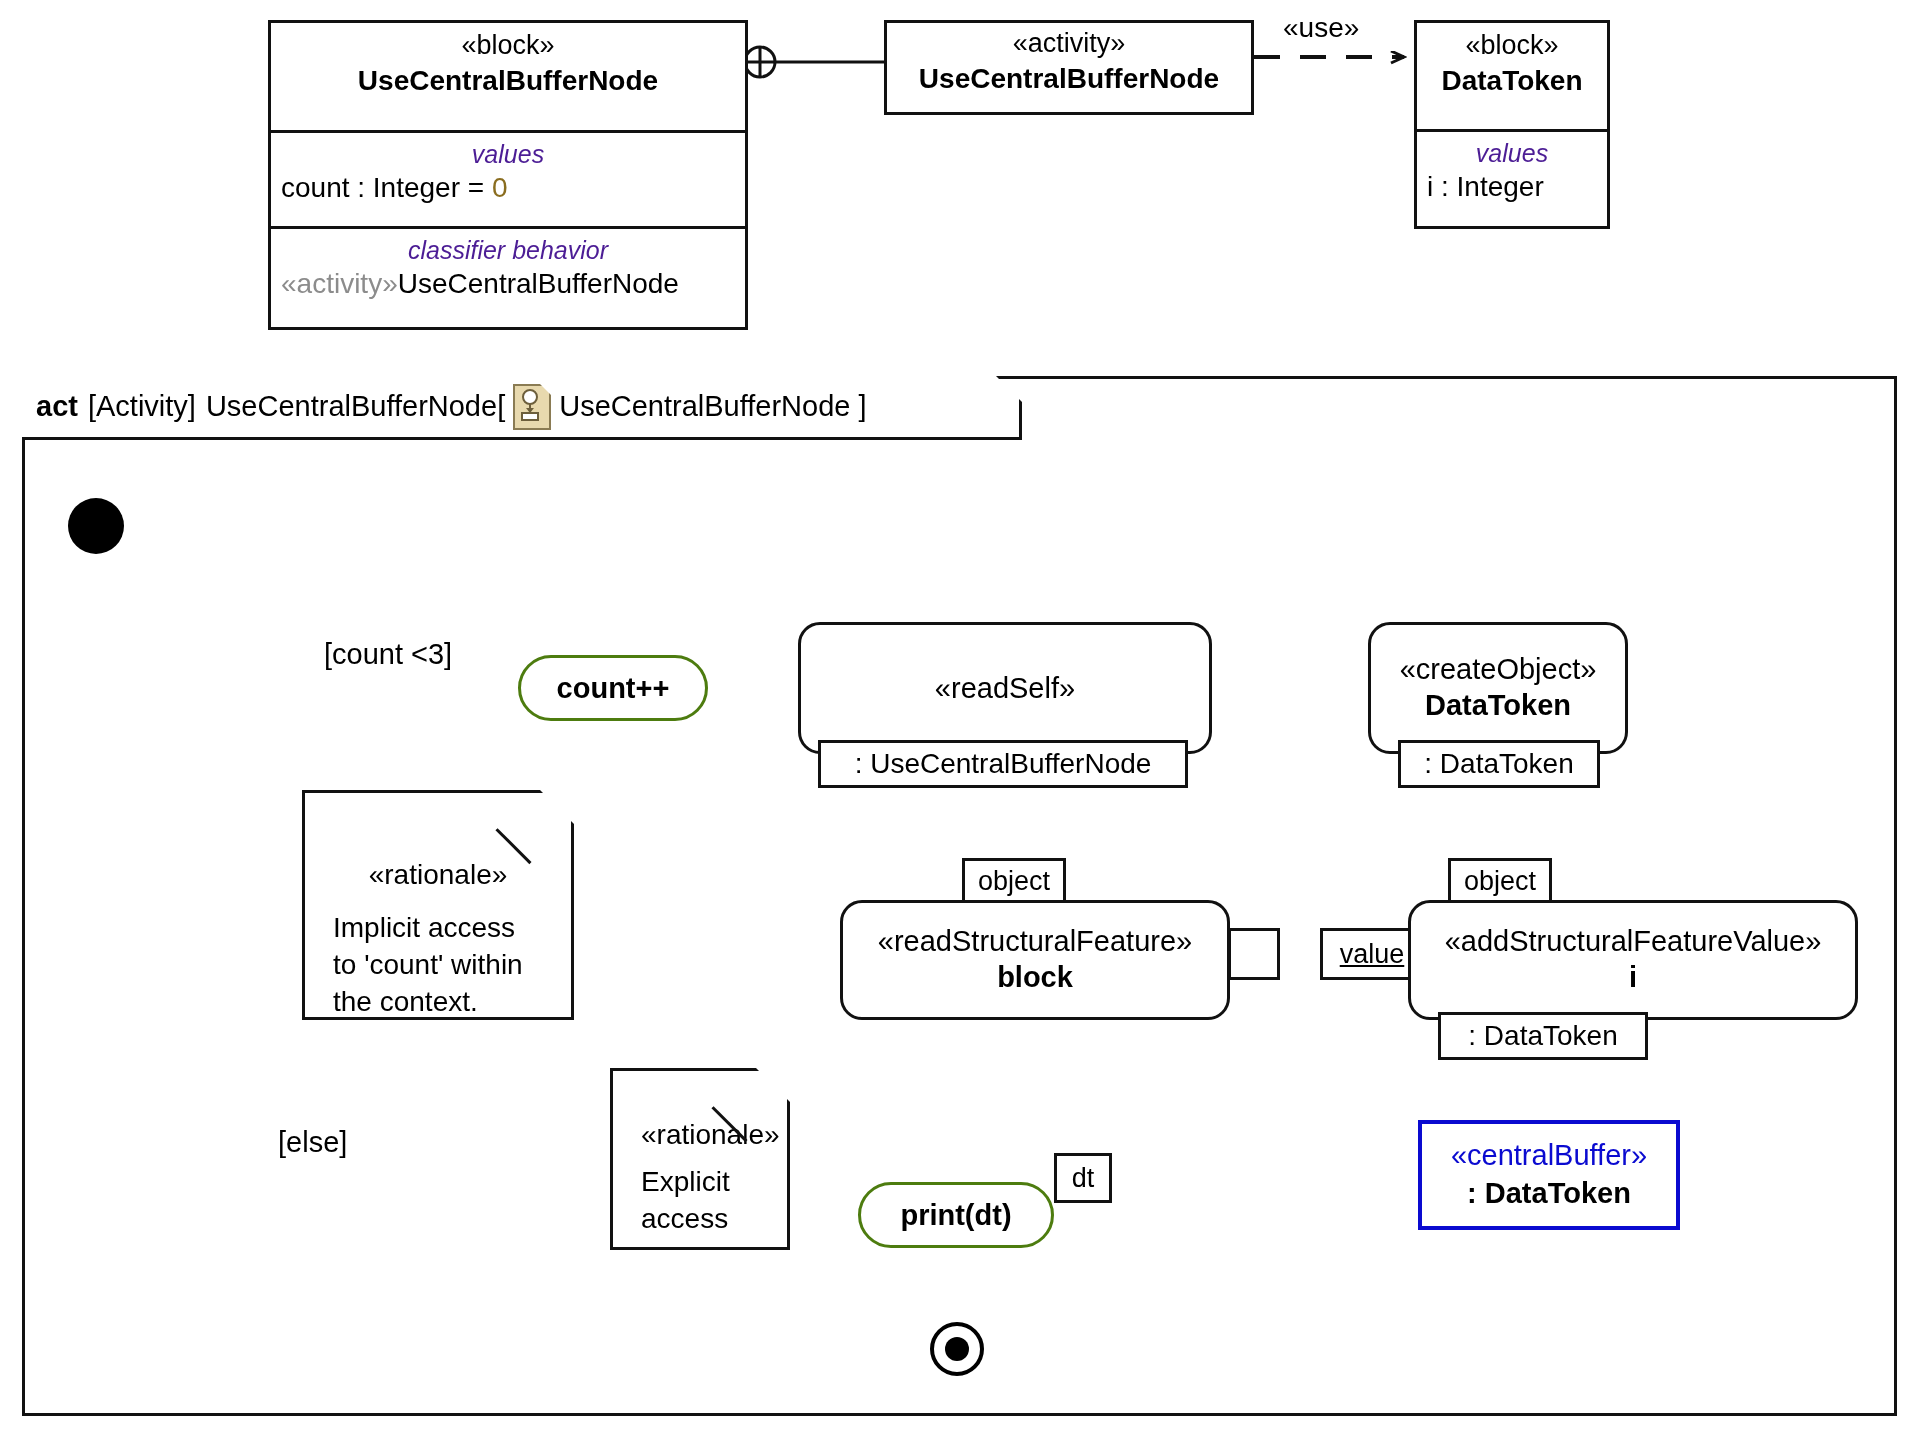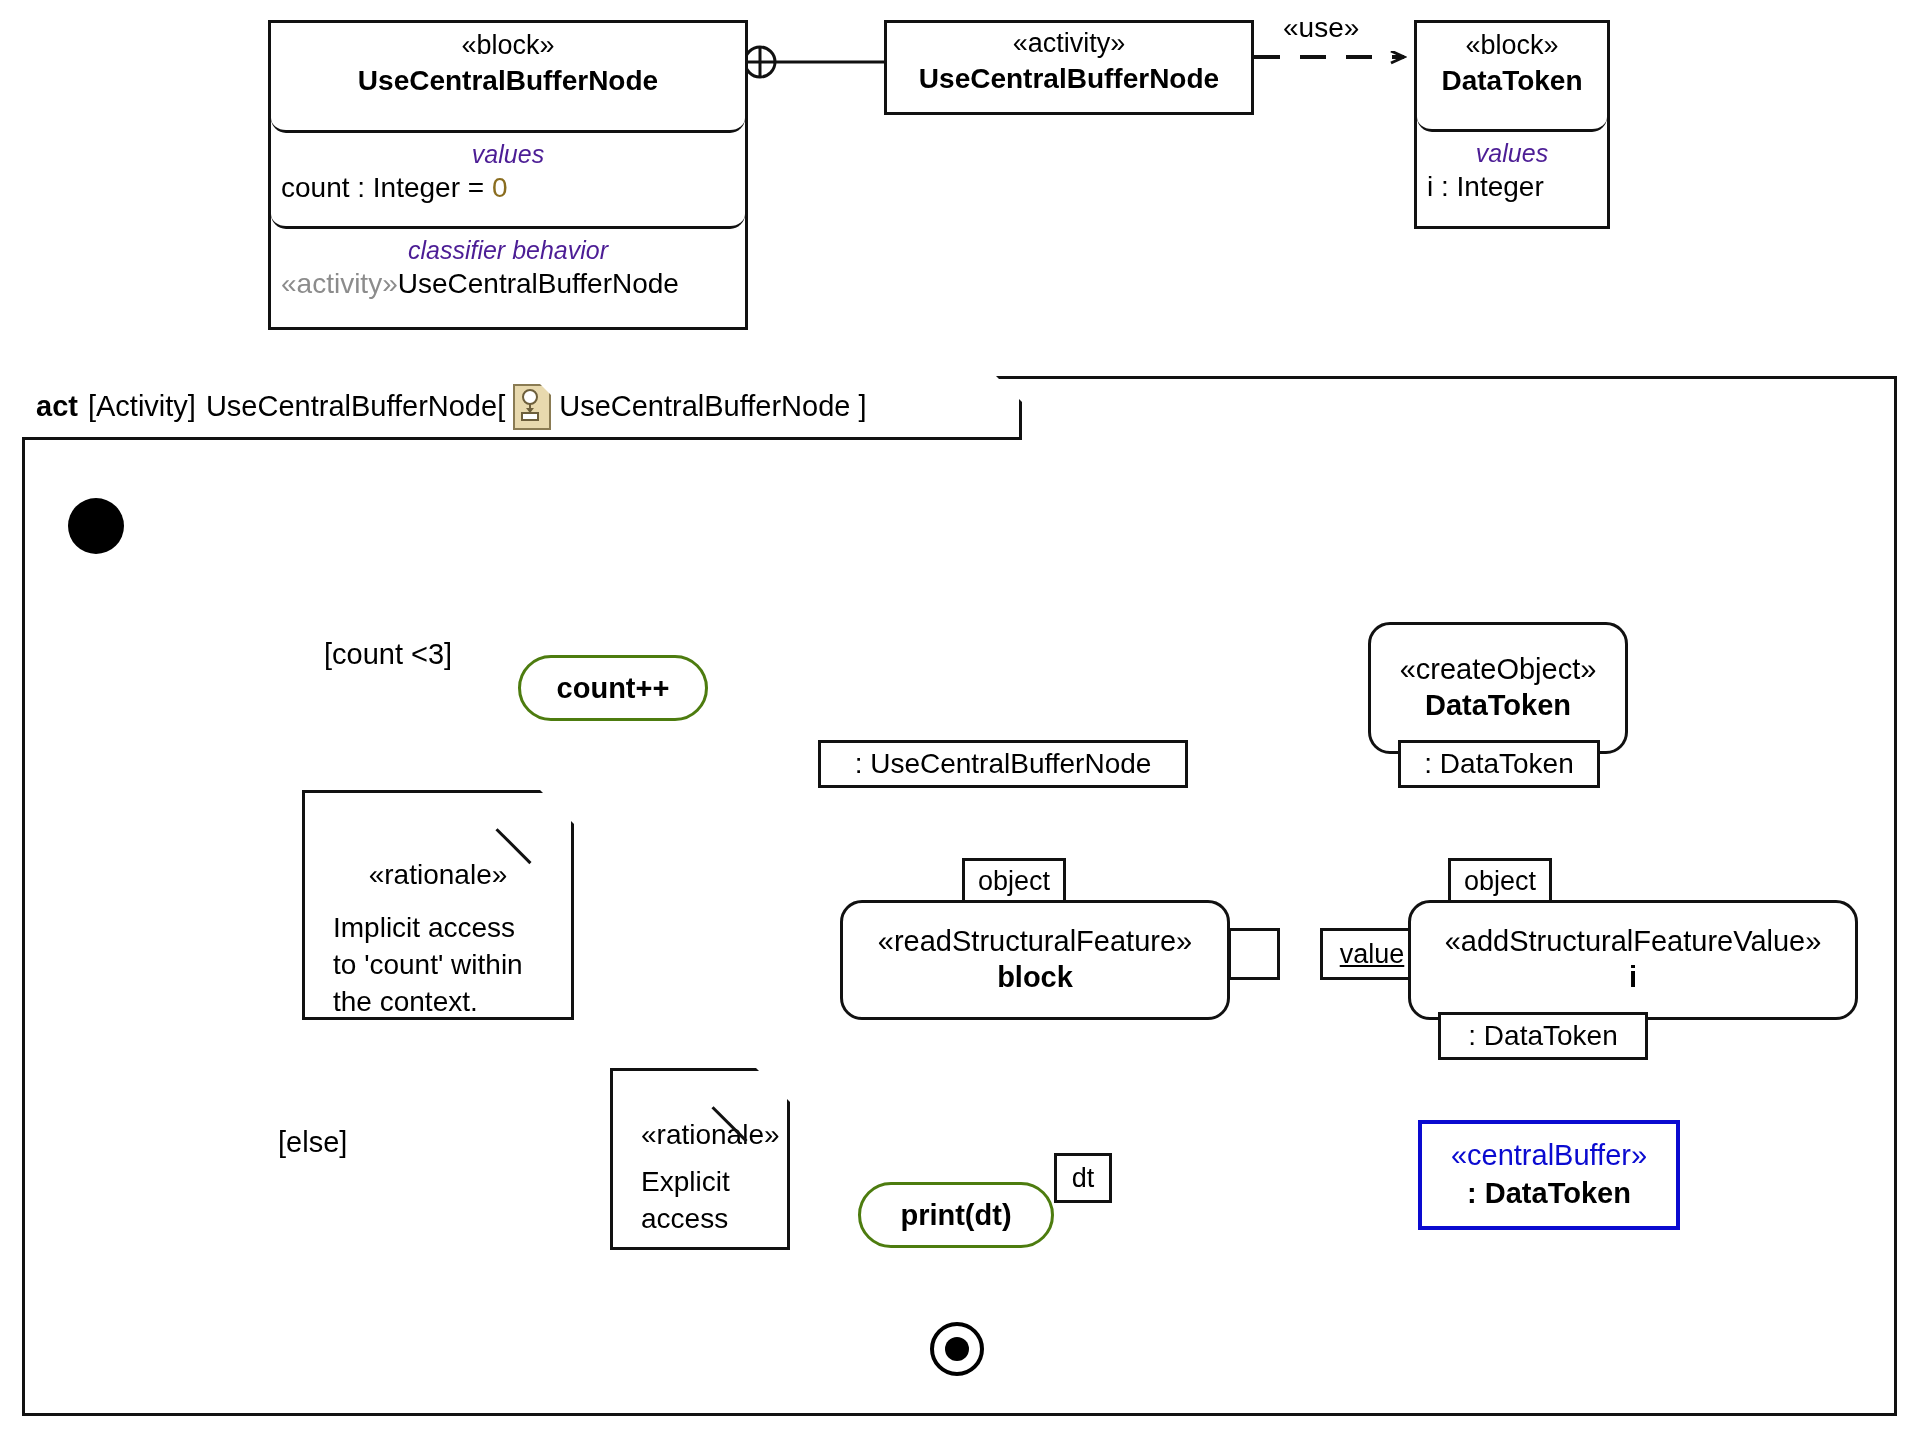--- a/index.html
+++ b/index.html
@@ -24,21 +24,20 @@
   .blockbox {
     border: 3px solid #111;
     background: #fff;
     display: flex;
     flex-direction: column;
   }
   .blk-compartment {
     box-sizing: border-box;
     padding: 6px 10px;
     border-bottom: 3px solid #111;
-    border-radius: 15px;
   }
   .blk-compartment.last { border-bottom: none; }
   .blk-stereo {
     text-align: center;
     font-size: 27px;
     line-height: 1.25;
   }
   .blk-name {
     text-align: center;
     font-size: 28px;
@@ -316,20 +315,23 @@
 
   <div class="abs" style="left:68px; top:498px; width:56px; height:56px; border-radius:50%; background:#000;"></div>
 
   <div class="guard" style="left:324px; top:638px;">[count &lt;3]</div>
   <div class="guard" style="left:278px; top:1126px;">[else]</div>
 
   <div class="abs pill" style="left:518px; top:655px; width:190px; height:66px;">
     <span>count++</span>
   </div>
 
+  <div class="abs action" style="left:798px; top:622px; width:414px; height:132px;">
+    <div class="stereo">«readSelf»</div>
+  </div>
   <div class="abs tbox" style="left:818px; top:740px; width:370px; height:48px;">: UseCentralBufferNode</div>
 
   <div class="abs action" style="left:1368px; top:622px; width:260px; height:132px;">
     <div class="stereo">«createObject»</div>
     <div class="nm">DataToken</div>
   </div>
   <div class="abs tbox" style="left:1398px; top:740px; width:202px; height:48px;">: DataToken</div>
 
   <div class="abs pin" style="left:962px; top:858px; width:104px; height:46px;">object</div>
 

